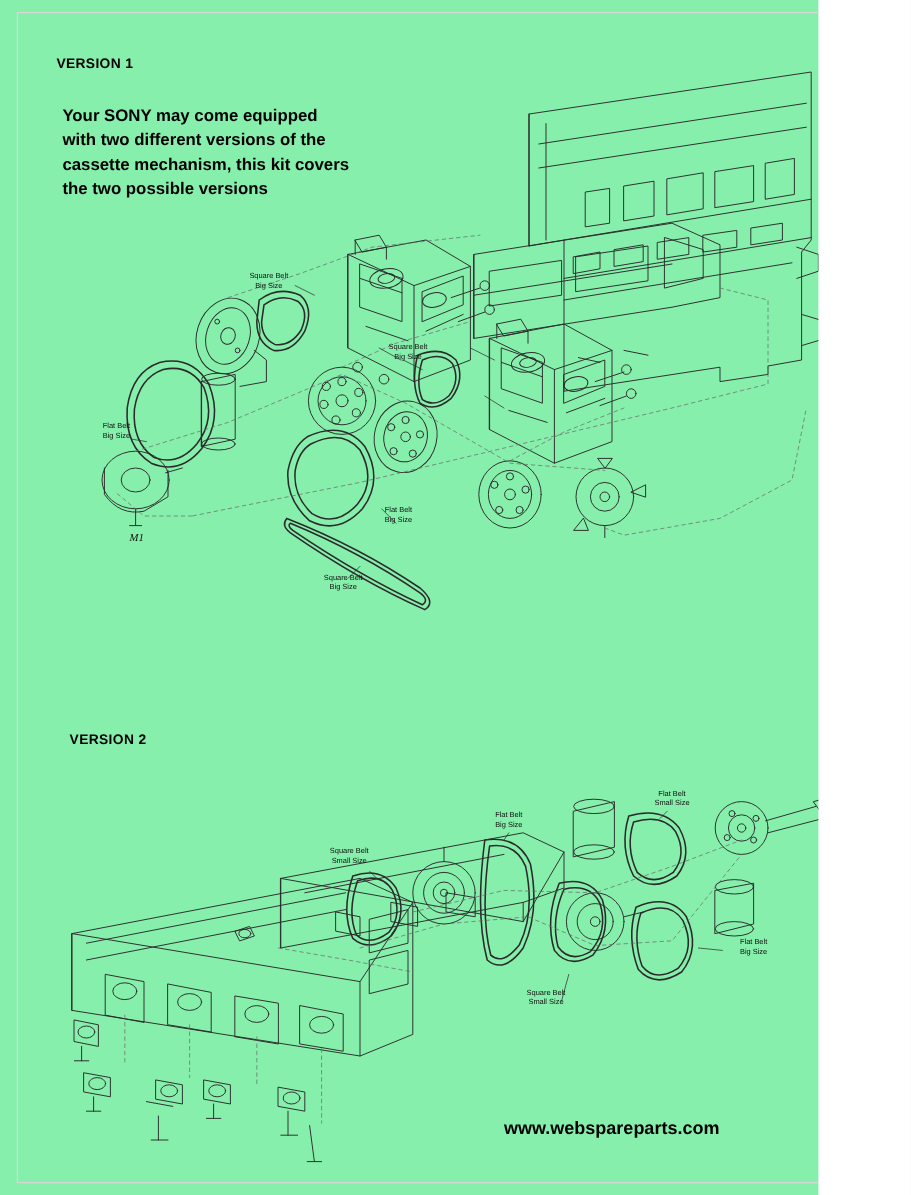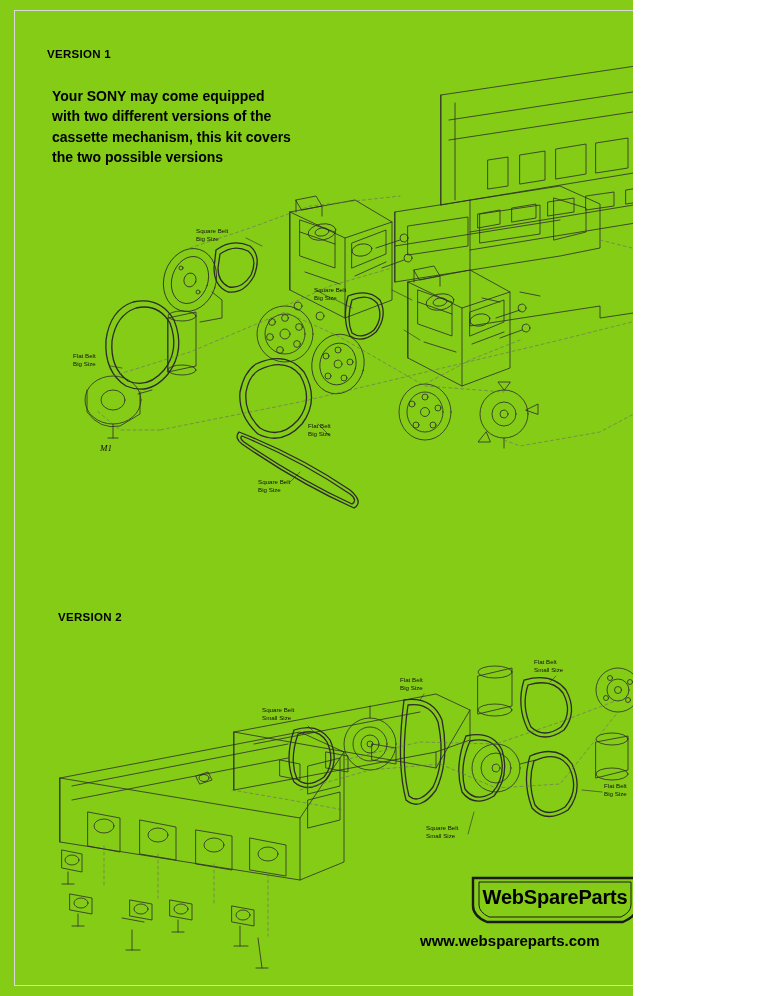--- a/index.html
+++ b/index.html
@@ -5,23 +5,23 @@
   html, body {
     margin: 0;
     padding: 0;
     background: #ffffff;
   }
   body {
     font-family: "Liberation Sans", sans-serif;
   }
   #page {
     position: relative;
-    width: 633px;
+    width: 682px;
     height: 996px;
-    background: #84cc16;
+    background: #86efac;
     overflow: hidden;
   }
   .border-frame {
     position: absolute;
     left: 14px;
     top: 10px;
     width: 731px;
     height: 976px;
     border: 1px solid #d8d8d8;
     box-sizing: border-box;
@@ -46,21 +46,21 @@
     font-weight: bold;
     line-height: 1.45;
     color: #000;
   }
 
   .callout {
     position: absolute;
     font-size: 6.2px;
     line-height: 1.35;
     color: #111;
-    text-align: left;
+    text-align: center;
     white-space: pre-line;
   }
   .callout.italic {
     font-style: italic;
     font-size: 9px;
     font-family: "Liberation Serif", serif;
   }
 
   svg.diagram {
     position: absolute;
@@ -470,23 +470,16 @@
 Small Size</div>
   <div class="callout" style="left:400px; top:676px; width:48px;">Flat Belt
 Big Size</div>
   <div class="callout" style="left:534px; top:658px; width:52px;">Flat Belt
 Small Size</div>
   <div class="callout" style="left:604px; top:782px; width:48px;">Flat Belt
 Big Size</div>
   <div class="callout" style="left:426px; top:824px; width:58px;">Square Belt
 Small Size</div>
 
-  <div class="brand">
-    <svg width="200" height="56" viewBox="0 0 200 56">
-      <path d="M18 6 L182 6 L182 34 Q182 44 168 50 L100 50 L32 50 Q18 44 18 34 Z" fill="none" stroke="#1a1a1a" stroke-width="2.4"></path>
-      <path d="M24 10 L176 10 L176 33 Q176 40 166 45 L100 45 L34 45 Q24 40 24 33 Z" fill="none" stroke="#1a1a1a" stroke-width="1"></path>
-    </svg>
-    <div class="brand-name" style="position:absolute; left:0; top:14px; width:200px;">WebSpareParts</div>
-  </div>
 
   <div class="brand-url">www.webspareparts.com</div>
 
 </div>
 
 </body></html>

